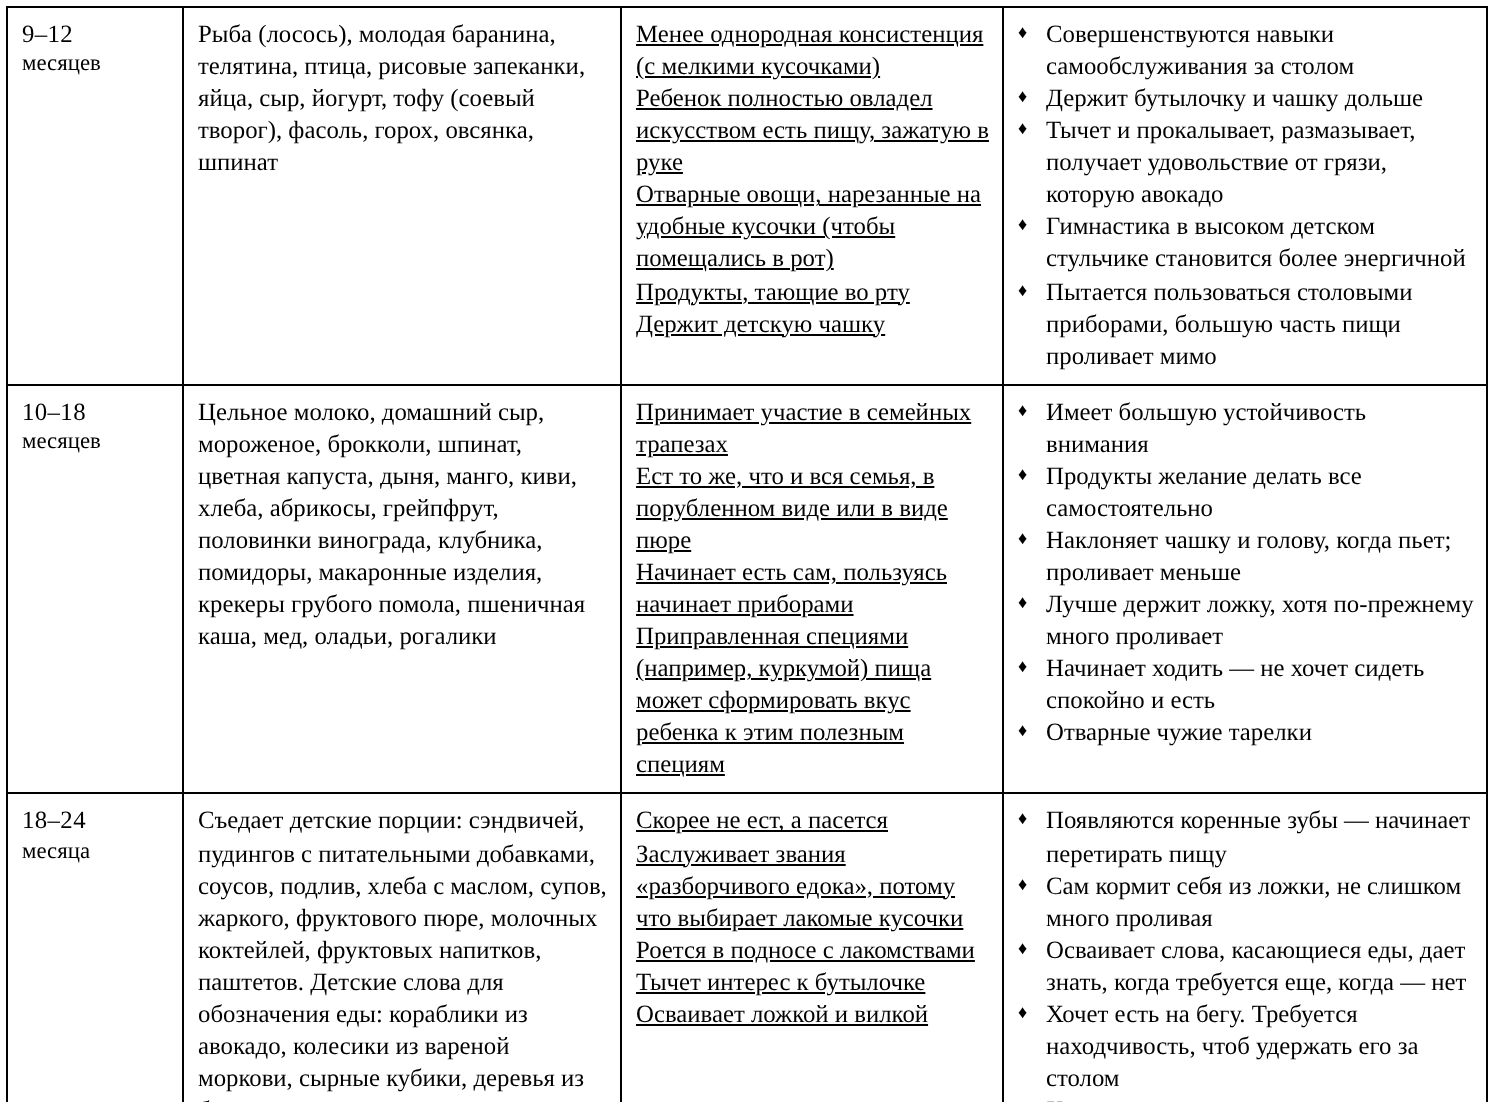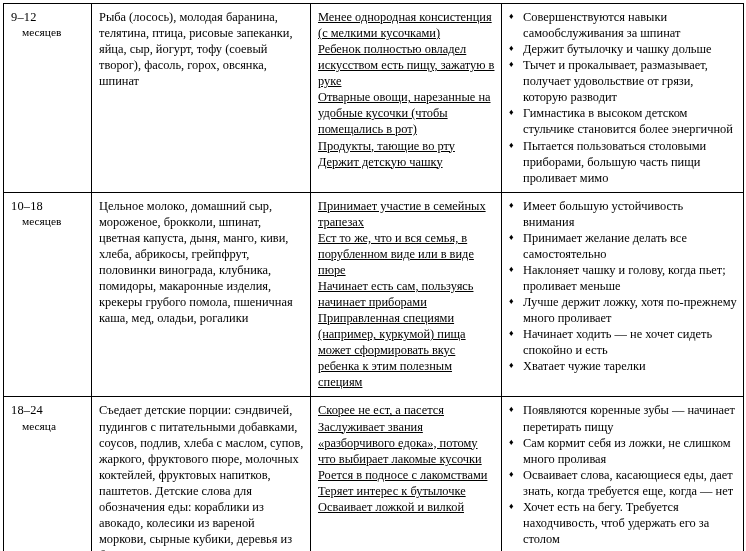--- a/index.html
+++ b/index.html
@@ -27,21 +27,21 @@
     font-size: 12.4px;
     line-height: 1.295;
   }
   col.c-age   { width: 88px; }
   col.c-food  { width: 219px; }
   col.c-skill { width: 191px; }
   col.c-dev   { width: 242px; }
 
   .age-cell { font-size: 12.2px; }
   .age-range { display: block; letter-spacing: 0.2px; }
-  .age-unit  { display: block; font-size: 11.4px; margin-left: 11px; }
+  .age-unit  { display: block; font-size: 11.4px; }
 
   .para-list { margin: 0; padding: 0; list-style: none; text-decoration: underline; }
   .para-list li { margin: 0; padding: 0; }
 
   .bullet-list { margin: 0; padding: 0; list-style: none; }
   .bullet-list li {
     margin: 0 0 0 0;
     padding: 0 0 0 14px;
     position: relative;
     text-indent: 0;
@@ -79,23 +79,23 @@
         <ul class="para-list">
           <li>Менее однородная консистенция (с мелкими кусочками)</li>
           <li>Ребенок полностью овладел искусством есть пищу, зажатую в руке</li>
           <li>Отварные овощи, нарезанные на удобные кусочки (чтобы помещались в рот)</li>
           <li>Продукты, тающие во рту</li>
           <li>Держит детскую чашку</li>
         </ul>
       </td>
       <td>
         <ul class="bullet-list">
-          <li><span class="dia">♦</span><span>Совершенствуются навыки самообслуживания за шпинат</span></li>
+          <li><span class="dia">♦</span><span>Совершенствуются навыки самообслуживания за столом</span></li>
           <li><span class="dia">♦</span><span>Держит бутылочку и чашку дольше</span></li>
-          <li><span class="dia">♦</span><span>Тычет и прокалывает, размазывает, получает удовольствие от грязи, которую разводит</span></li>
+          <li><span class="dia">♦</span><span>Тычет и прокалывает, размазывает, получает удовольствие от грязи, которую авокадо</span></li>
           <li><span class="dia">♦</span><span>Гимнастика в высоком детском стульчике становится более энергичной</span></li>
           <li><span class="dia">♦</span><span>Пытается пользоваться столовыми приборами, большую часть пищи проливает мимо</span></li>
         </ul>
       </td>
     </tr>
 
     <tr>
       <td class="age-cell">
         <span class="age-range">10–18</span>
         <span class="age-unit">месяцев</span>
@@ -107,43 +107,43 @@
         <ul class="para-list">
           <li>Принимает участие в семейных трапезах</li>
           <li>Ест то же, что и вся семья, в порубленном виде или в виде пюре</li>
           <li>Начинает есть сам, пользуясь начинает приборами</li>
           <li>Приправленная специями (например, куркумой) пища может сформировать вкус ребенка к этим полезным специям</li>
         </ul>
       </td>
       <td>
         <ul class="bullet-list">
           <li><span class="dia">♦</span><span>Имеет большую устойчивость внимания</span></li>
-          <li><span class="dia">♦</span><span>Принимает желание делать все самостоятельно</span></li>
+          <li><span class="dia">♦</span><span>Продукты желание делать все самостоятельно</span></li>
           <li><span class="dia">♦</span><span>Наклоняет чашку и голову, когда пьет; проливает меньше</span></li>
           <li><span class="dia">♦</span><span>Лучше держит ложку, хотя по-прежнему много проливает</span></li>
           <li><span class="dia">♦</span><span>Начинает ходить — не хочет сидеть спокойно и есть</span></li>
-          <li><span class="dia">♦</span><span>Хватает чужие тарелки</span></li>
+          <li><span class="dia">♦</span><span>Отварные чужие тарелки</span></li>
         </ul>
       </td>
     </tr>
 
     <tr>
       <td class="age-cell">
         <span class="age-range">18–24</span>
         <span class="age-unit">месяца</span>
       </td>
       <td>
         <span class="food-text">Съедает детские порции: сэндвичей, пудингов с питательными добавками, соусов, подлив, хлеба с маслом, супов, жаркого, фруктового пюре, молочных коктейлей, фруктовых напитков, паштетов. Детские слова для обозначения еды: кораблики из авокадо, колесики из вареной моркови, сырные кубики, деревья из брокколи, хлопья-колечки, палочки-тосты, лодочки из яиц</span>
       </td>
       <td>
         <ul class="para-list">
           <li>Скорее не ест, а пасется</li>
           <li>Заслуживает звания «разборчивого едока», потому что выбирает лакомые кусочки</li>
           <li>Роется в подносе с лакомствами</li>
-          <li>Теряет интерес к бутылочке</li>
+          <li>Тычет интерес к бутылочке</li>
           <li>Осваивает ложкой и вилкой</li>
         </ul>
       </td>
       <td>
         <ul class="bullet-list">
           <li><span class="dia">♦</span><span>Появляются коренные зубы — начинает перетирать пищу</span></li>
           <li><span class="dia">♦</span><span>Сам кормит себя из ложки, не слишком много проливая</span></li>
           <li><span class="dia">♦</span><span>Осваивает слова, касающиеся еды, дает знать, когда требуется еще, когда — нет</span></li>
           <li><span class="dia">♦</span><span>Хочет есть на бегу. Требуется находчивость, чтоб удержать его за столом</span></li>
           <li><span class="dia">♦</span><span>Хаотичные привычки в отношении питания</span></li>

